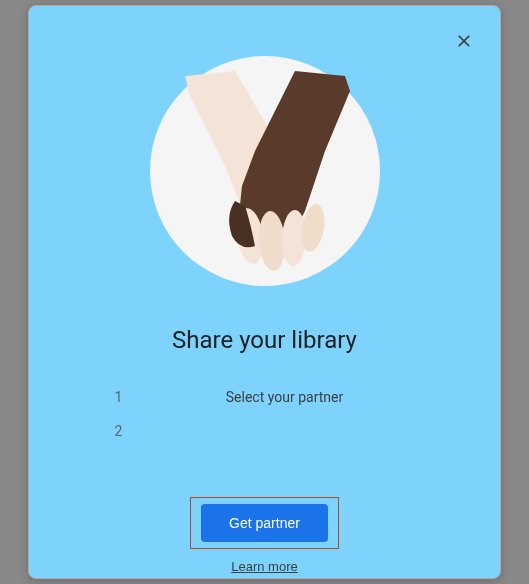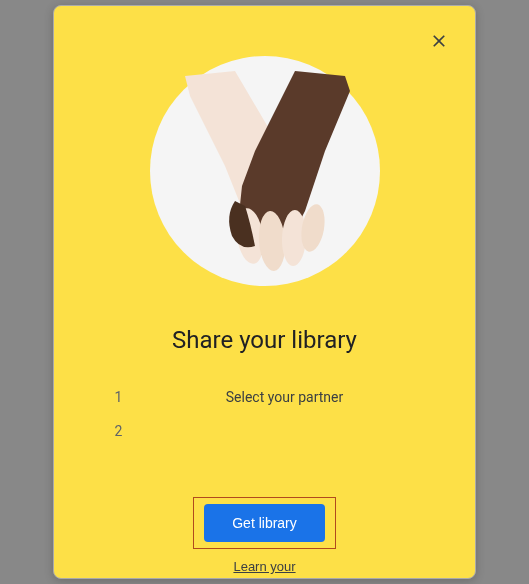--- a/index.html
+++ b/index.html
@@ -10,22 +10,22 @@
     body {
       font-family: 'Google Sans', Roboto, Arial, sans-serif;
       background: #888;
       width: 529px;
       height: 584px;
       display: flex;
       align-items: center;
       justify-content: center;
     }
     .modal {
-      background: #fde047;
-      width: 423px;
+      background: #7dd3fc;
+      width: 473px;
       height: 574px;
       border-radius: 8px;
       position: relative;
       box-shadow: 0 2px 10px rgba(0,0,0,0.2);
       border: 1px solid #aaa;
     }
     .close-btn {
       position: absolute;
       top: 24px;
       right: 24px;
@@ -141,18 +141,18 @@
       <div class="step">
         <span class="step-num">1</span>
         <span class="step-text">Select your partner</span>
       </div>
       <div class="step">
         <span class="step-num">2</span>
       </div>
     </div>
 
     <div class="button-wrap">
-      <button class="primary-btn">Get library</button>
+      <button class="primary-btn">Get partner</button>
     </div>
 
-    <button class="learn-more">Learn your</button>
+    <button class="learn-more">Learn more</button>
   </div>
 </div>
 
 </body></html>

